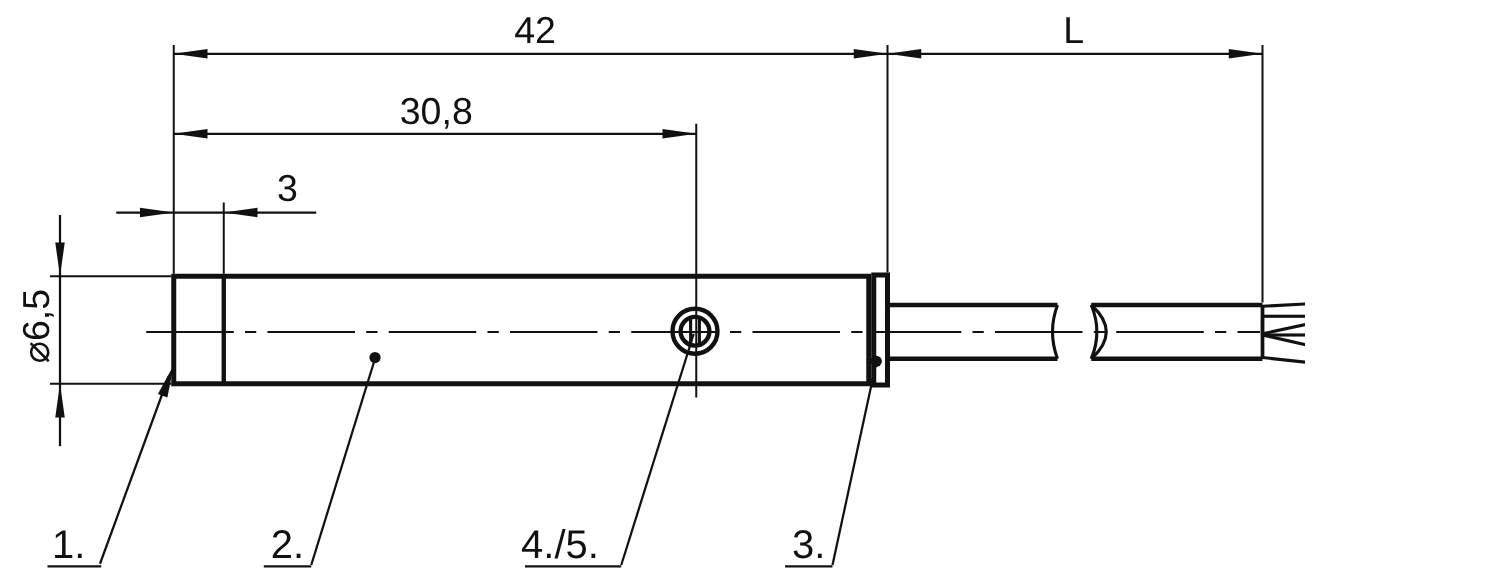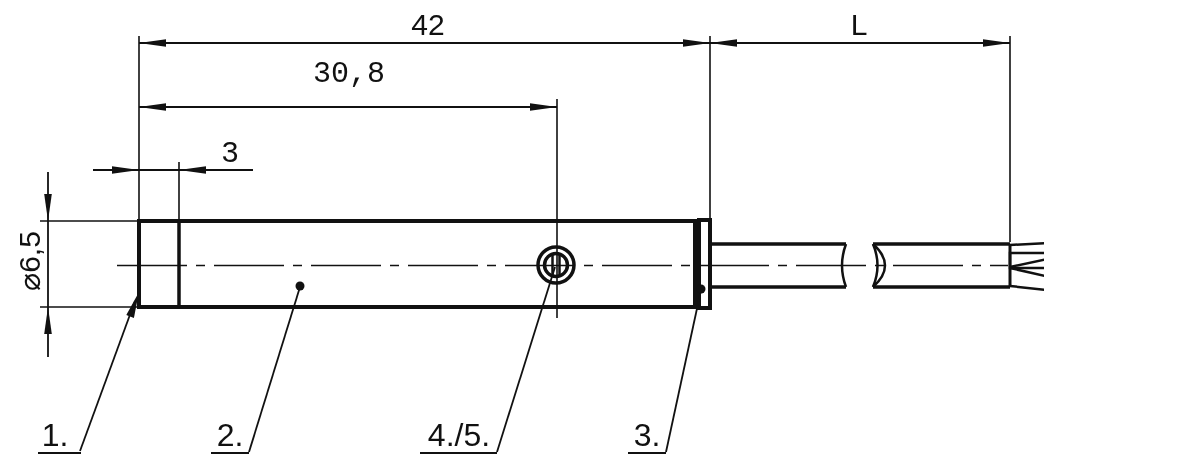--- a/index.html
+++ b/index.html
@@ -134,29 +134,29 @@
           <line x1="666" y1="452" x2="701" y2="290"></line>
           <circle cx="701" cy="289" r="4.5" fill="#111" stroke="none"></circle>
         </g>
       </g>
 
     </g>
   </svg>
 
   <div class="txt dim-text" style="left:428px;top:25px;">42</div>
 
-  <div class="txt dim-text" style="left:349px;top:74px;font-family:Liberation Mono, monospace;">30,8</div>
+  <div class="txt dim-text" style="left:349px;top:90px;">30,8</div>
 
   <div class="txt dim-text" style="left:230px;top:152px;">3</div>
 
   <div class="txt dim-text" style="left:859px;top:25px;">L</div>
 
   <div class="txt rot90" style="left:30px;top:261px;">⌀6,5</div>
 
   <div class="txt callout-text" style="left:55px;top:435px;">1.</div>
 
   <div class="txt callout-text" style="left:230px;top:435px;">2.</div>
 
-  <div class="txt callout-text" style="left:459px;top:435px;text-align:center;">4./5.</div>
+  <div class="txt callout-text" style="left:448px;top:435px;text-align:center;">4./5.</div>
 
   <div class="txt callout-text" style="left:647px;top:435px;">3.</div>
 
 </div>
 
 </body></html>

